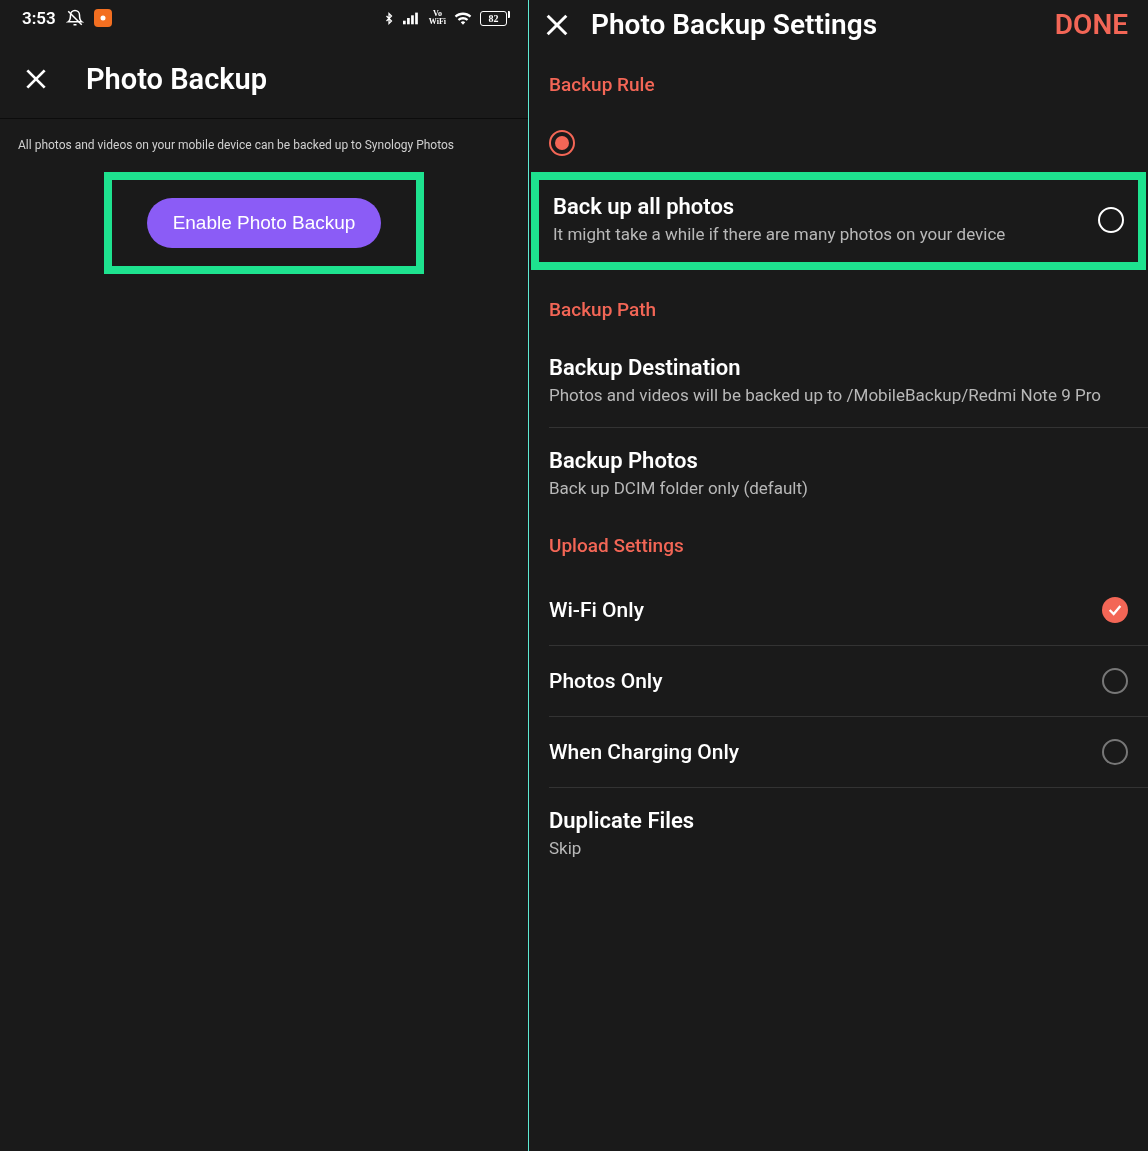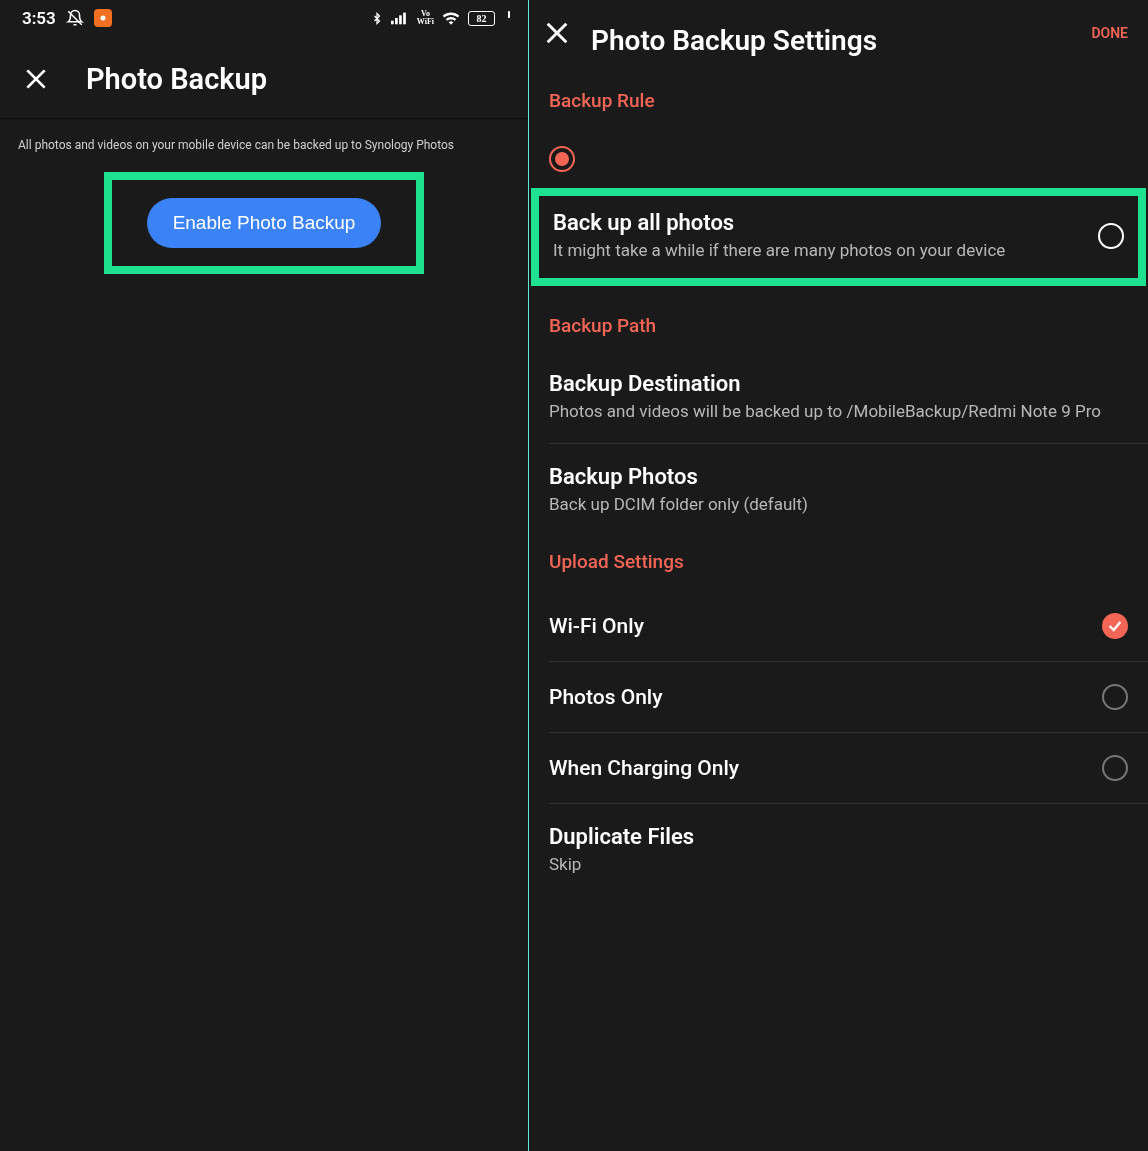--- a/index.html
+++ b/index.html
@@ -23,21 +23,21 @@
     }
     .status-left { display: flex; align-items: center; gap: 10px; }
     .status-right { display: flex; align-items: center; gap: 8px; font-family: Liberation Serif, serif; }
     .status-icon { display: inline-flex; }
     .mi-icon {
       width: 18px; height: 18px; background: #f36f21; border-radius: 4px;
       display: flex; align-items: center; justify-content: center;
       font-size: 11px; color: #fff; font-weight: bold;
     }
     .battery {
-      display: inline-flex; align-items: flex-start; gap: 13px;
+      display: inline-flex; align-items: flex-start; gap: 1px;
     }
     .battery-body {
       border: 1.5px solid #fff; border-radius: 3px; width: 27px; height: 15px;
       display: flex; align-items: center; justify-content: center;
       font-size: 10px; font-weight: 700;
     }
     .battery-tip { width: 2px; height: 7px; background: #fff; border-radius: 0 1px 1px 0; }
     .vo-wifi { font-size: 8px; line-height: 8px; font-weight:700; text-align:center; }
 
     .header-l {
@@ -46,30 +46,30 @@
     .close-x { width: 28px; height: 28px; display:flex; align-items:center; justify-content:center; cursor:pointer;}
     .title-l { font-size: 29px; font-weight: 600; }
 
     .desc-l { padding: 18px 18px 0 18px; font-size: 12px; color: #d0d0d0; line-height: 1.4; }
 
     .highlight-left {
       margin: 18px auto 0 auto; width: 320px; padding: 18px 0;
       border: 8px solid #1ee28f; display:flex; justify-content:center;
     }
     .enable-btn {
-      background: #3b82f6; color:#fff; border:none; border-radius: 30px;
+      background: #8b5cf6; color:#fff; border:none; border-radius: 30px;
       padding: 14px 26px; font-size: 19px; font-weight: 500; cursor:pointer;
     }
 
     
     .header-r {
       display: flex; align-items: center; padding: 8px 20px 8px 14px; gap: 20px;
     }
-    .title-r { font-size: 28px; font-weight: 600; flex:1;margin-top:16px; }
-    .done-btn { color:#f36656; font-size: 14px; font-weight:600; cursor:pointer; }
+    .title-r { font-size: 28px; font-weight: 600; flex:1; }
+    .done-btn { color:#f36656; font-size: 28px; font-weight:600; cursor:pointer; }
 
     .section-header { color:#f36656; font-size:19px; font-weight:500; padding: 24px 20px 18px 20px; }
 
     .opt {
       display:flex; align-items:center; gap: 16px; padding: 16px 20px;
       border-bottom: 0px solid #2a2a2a;
     }
     .opt-body { flex:1; }
     .opt-title { font-size: 22px; font-weight: 600; color:#fff; margin-bottom: 4px; }
     .opt-sub { font-size: 17px; color:#b8b8b8; line-height: 1.35; }

